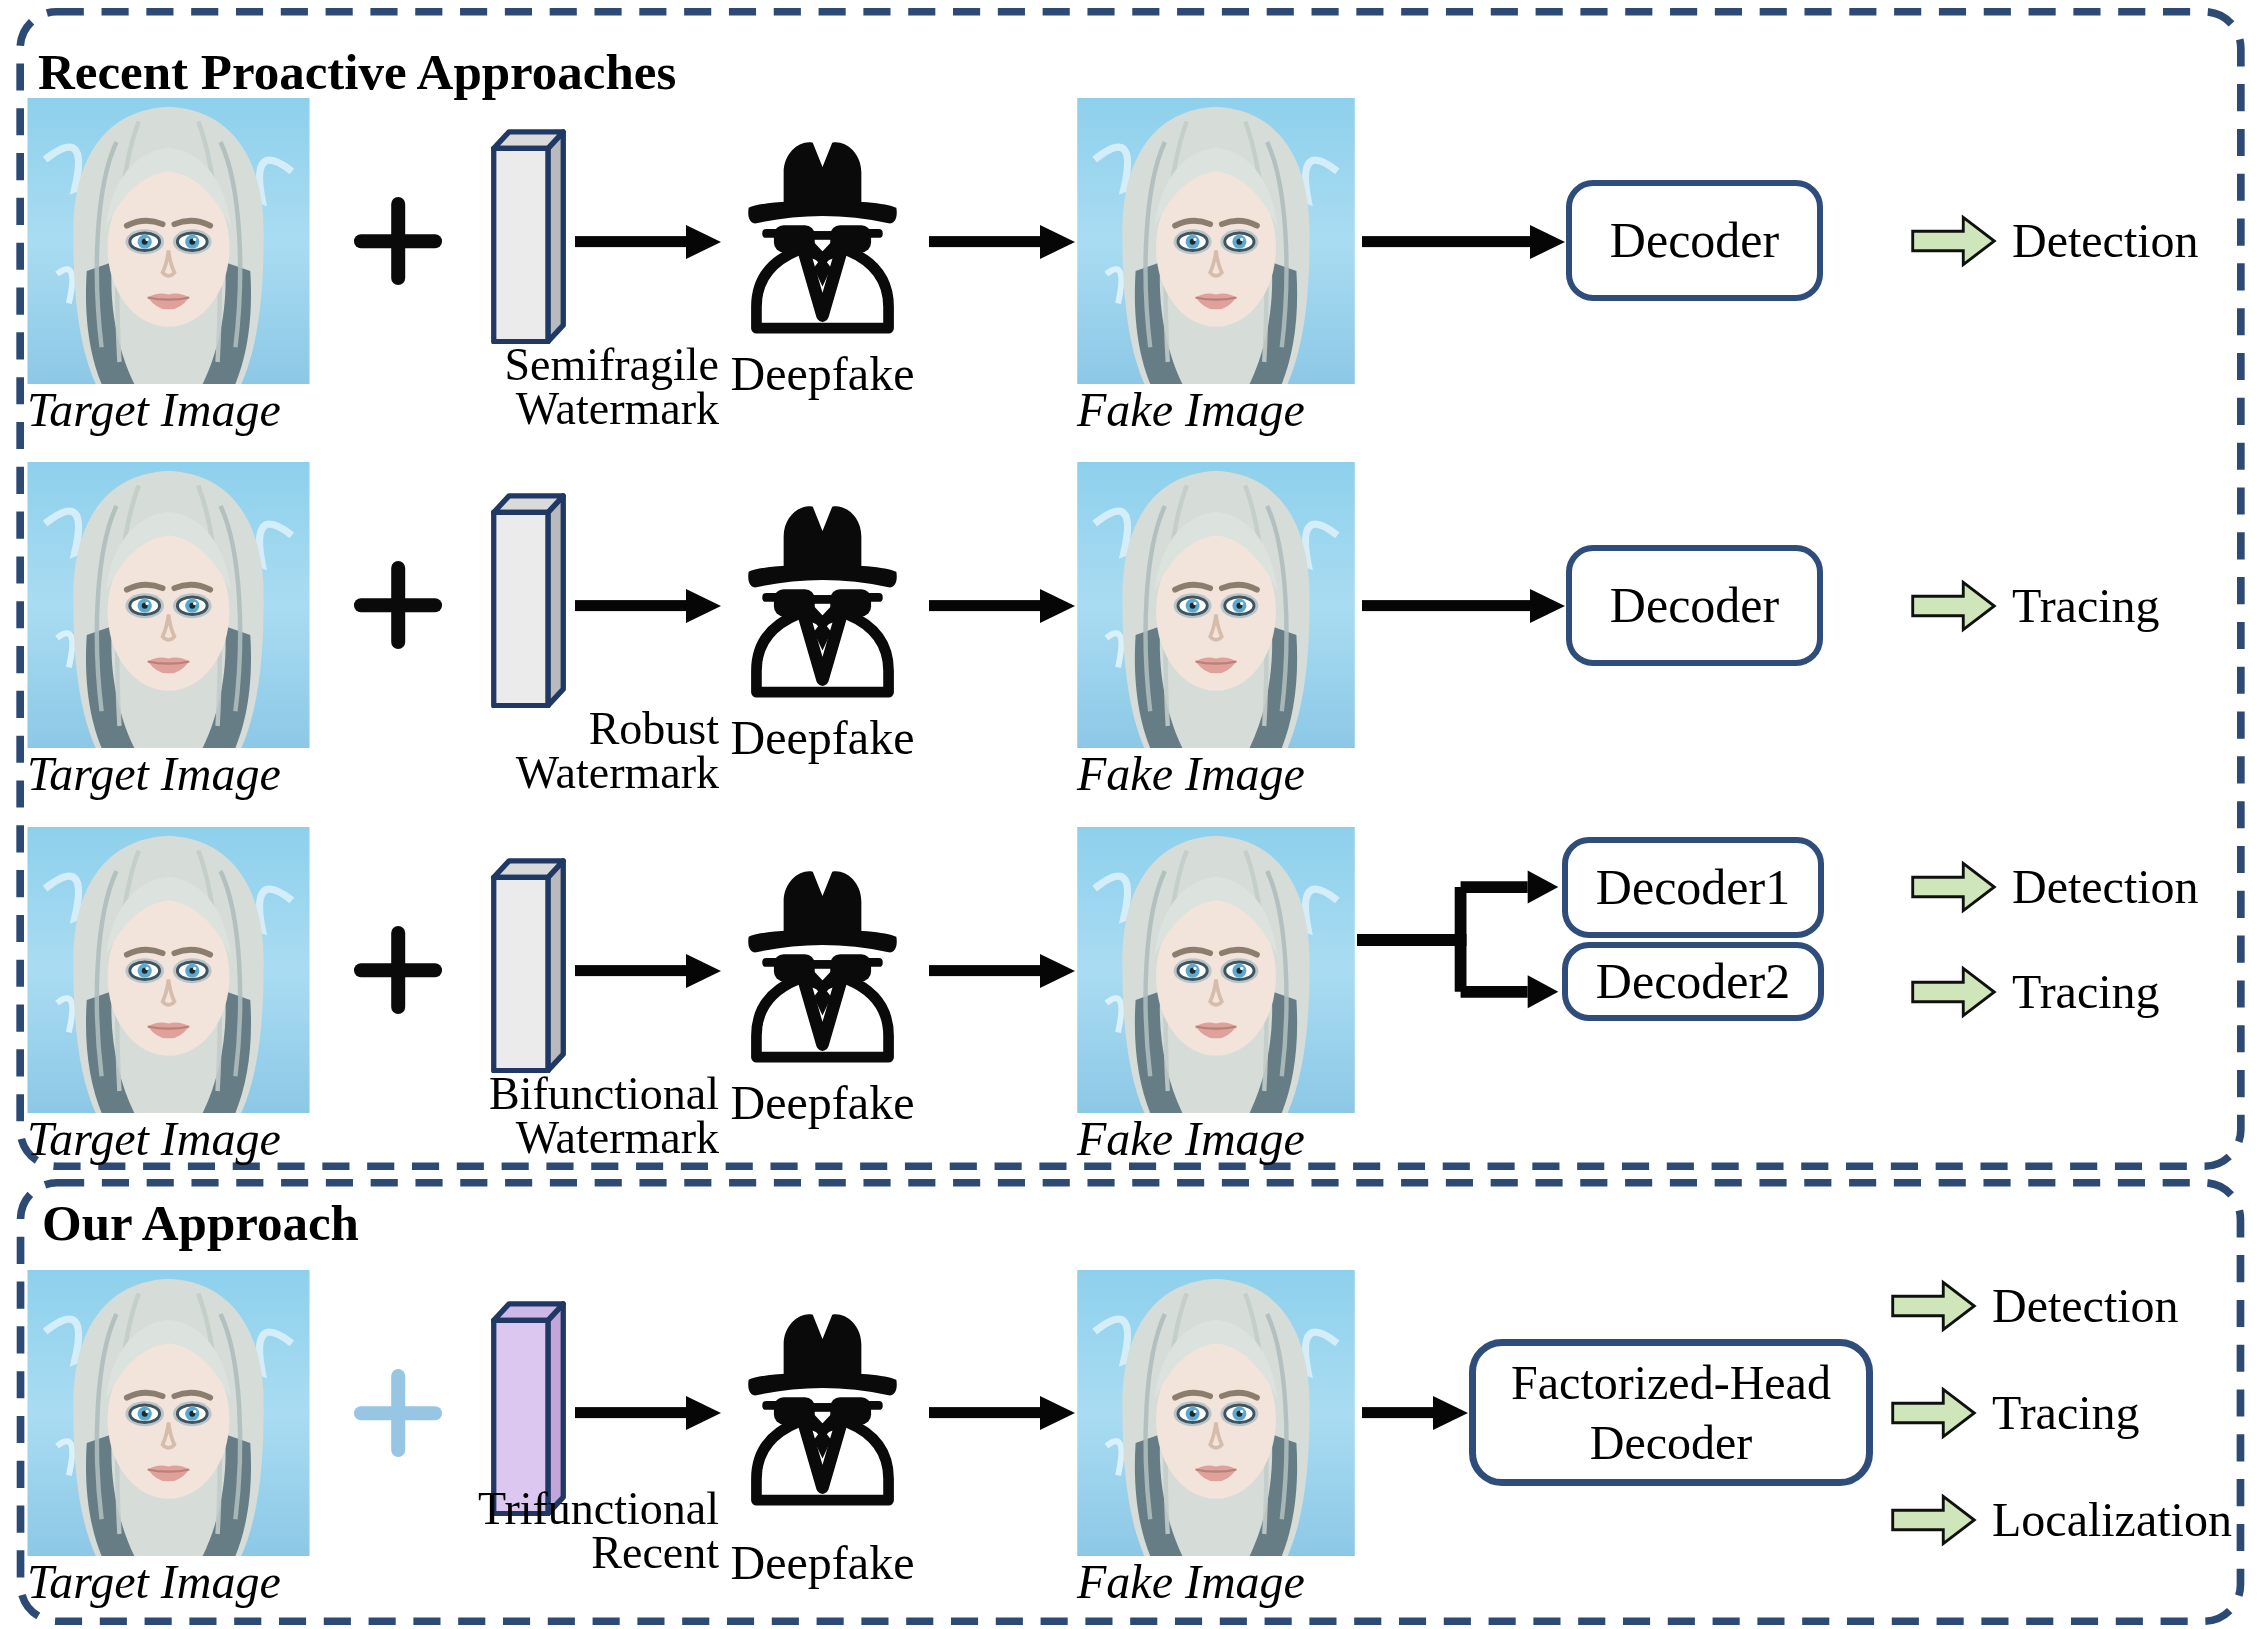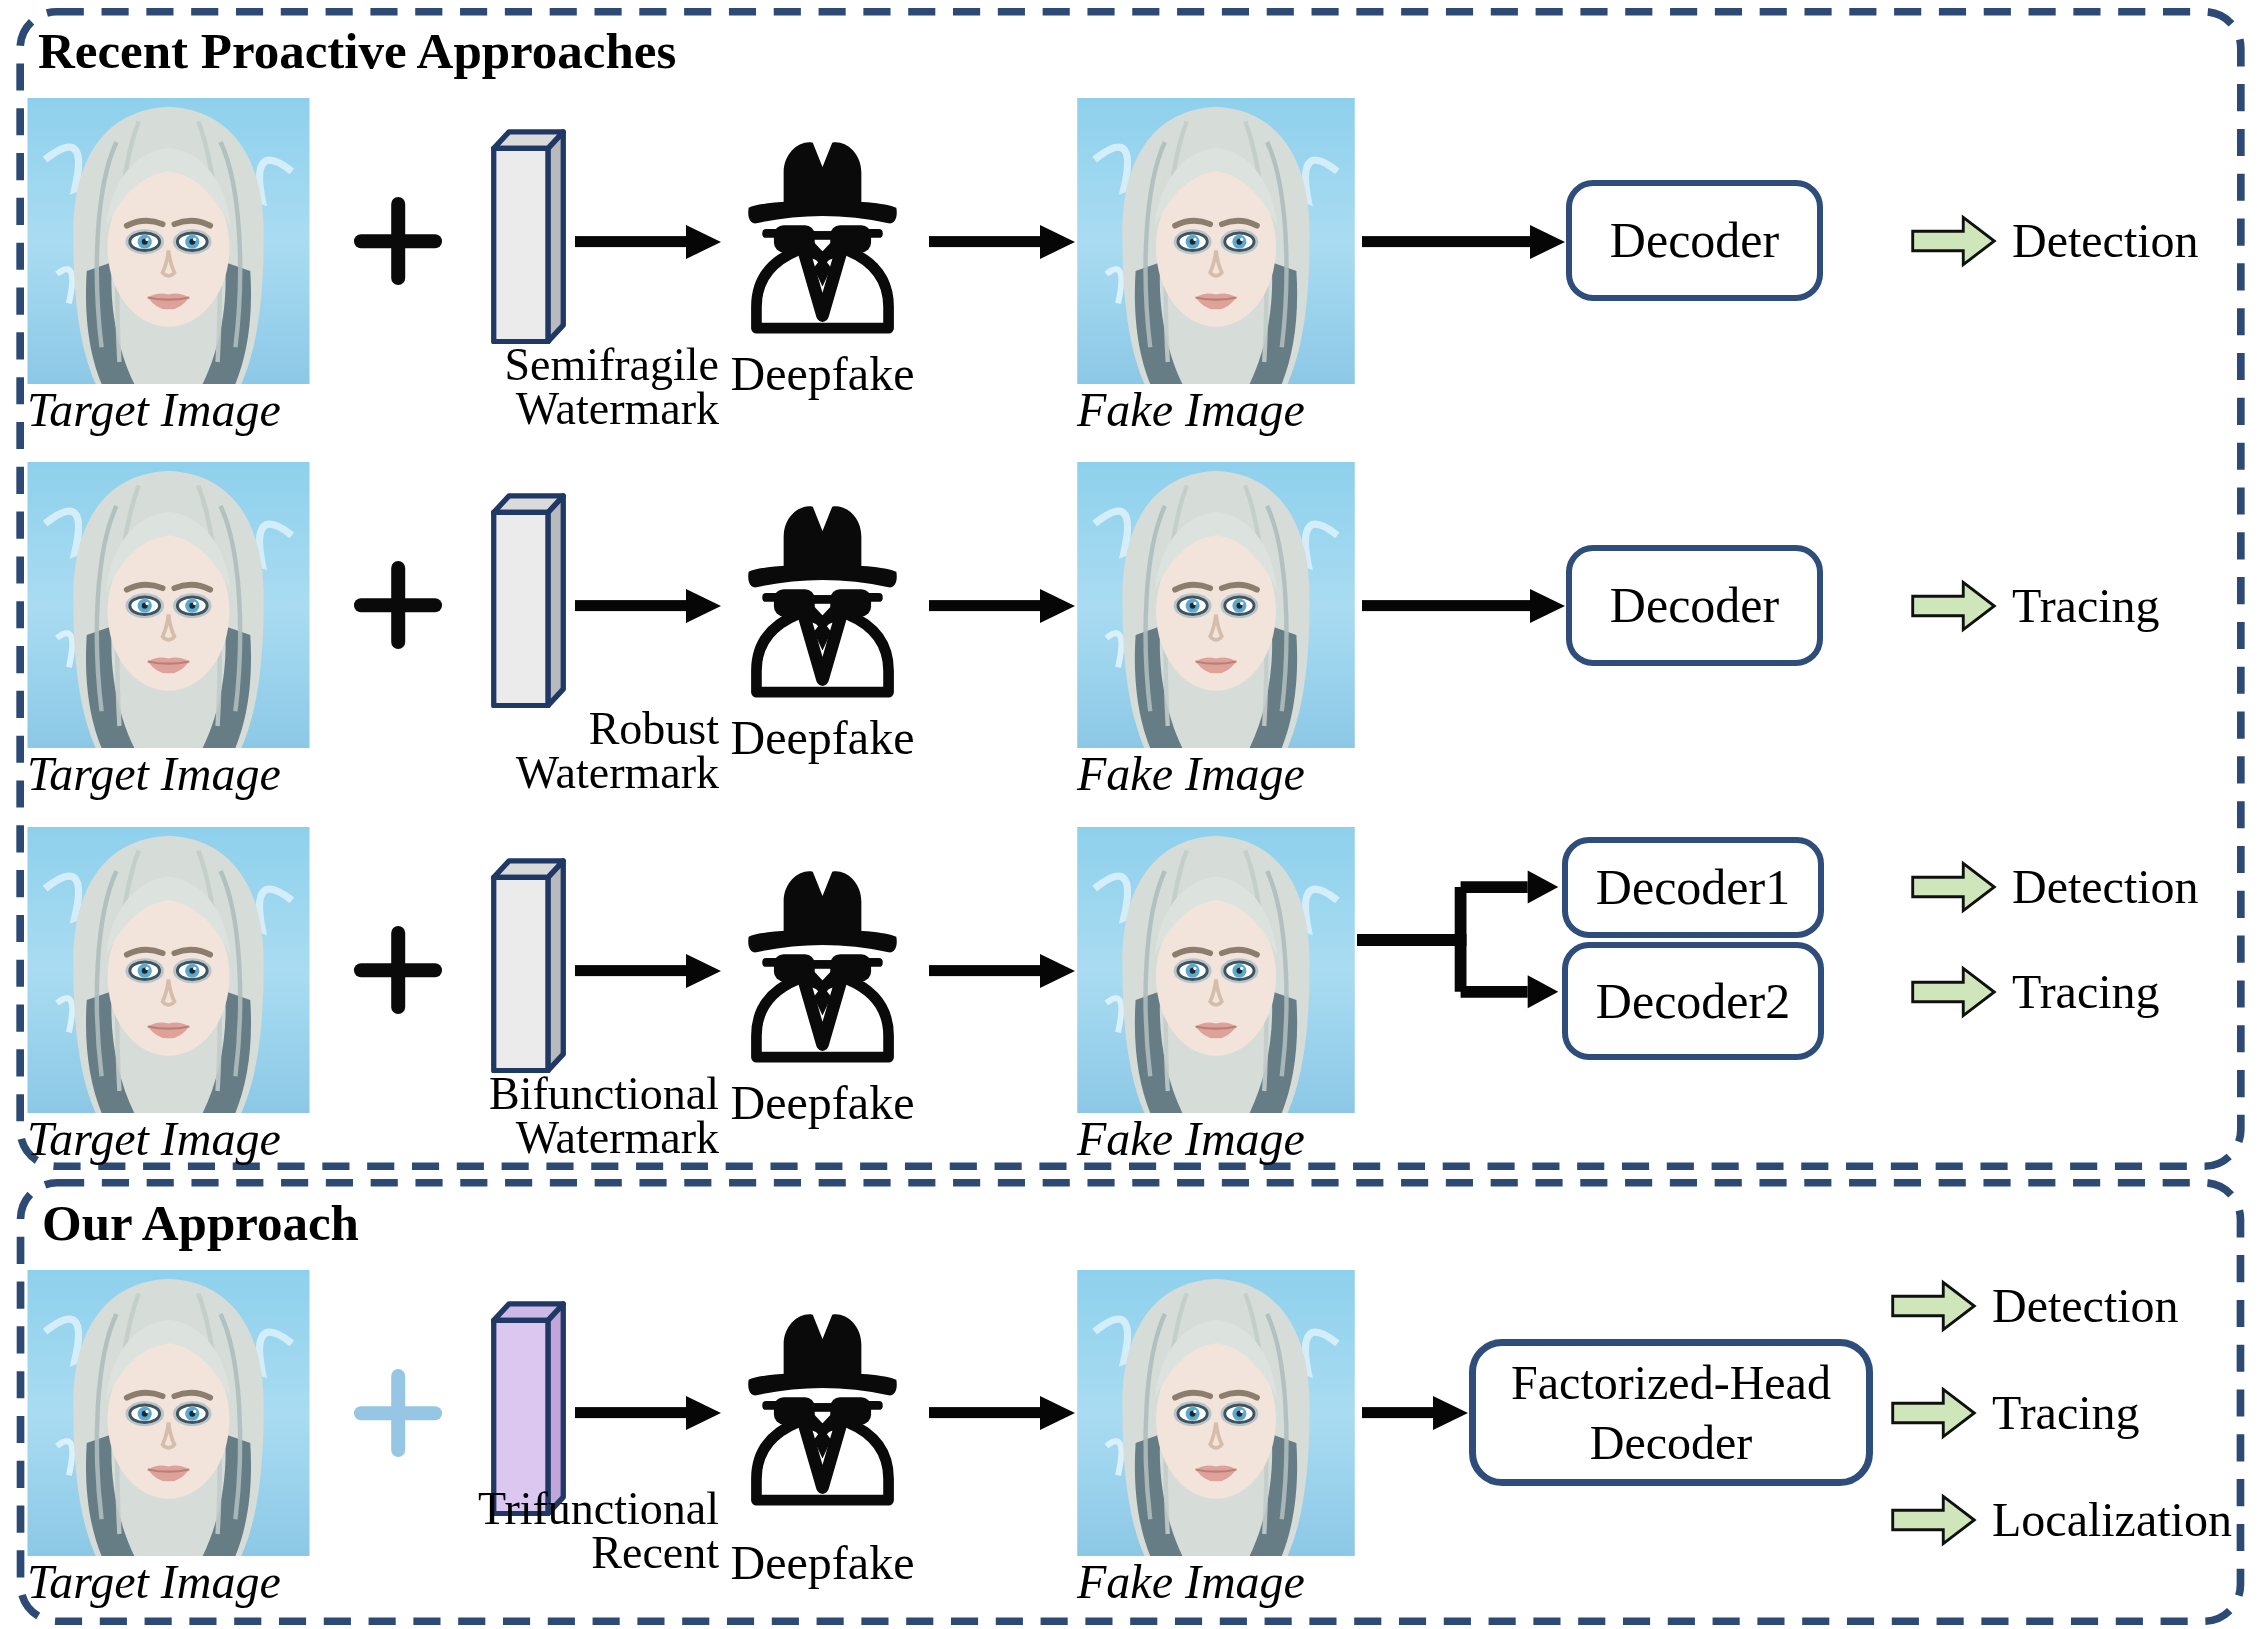--- a/index.html
+++ b/index.html
@@ -116,21 +116,21 @@
   </defs>
 </svg>
 
 <svg class="abs" style="left:15.3px;top:7px" width="2231" height="1164" viewBox="0 0 3782 1974">
   <rect x="8" y="8" width="3766" height="1958" rx="62" fill="none" stroke="#2c4a73" stroke-width="13" stroke-dasharray="46 30"></rect>
 </svg>
 <svg class="abs" style="left:15.3px;top:1178px" width="2231" height="448" viewBox="0 0 3782 760">
   <rect x="8" y="8" width="3766" height="744" rx="62" fill="none" stroke="#2c4a73" stroke-width="13" stroke-dasharray="46 30"></rect>
 </svg>
 
-<div class="abs title" style="left:38px;top:26px">Recent Proactive Approaches</div>
+<div class="abs title" style="left:38px;top:47px">Recent Proactive Approaches</div>
 <div class="abs title" style="left:42px;top:1198px">Our Approach</div>
 
 <div>
   <svg class="abs" width="283" height="286" style="left:27px;top:98px" viewBox="0 0 479 485">
       <use href="#sym-face"></use>
     </svg>
   <div class="abs caption" style="left:27px;top:386px;width:283px">Target Image</div>
   <div class="abs plus black" style="left:354px;top:197px"></div>
   <svg class="abs" width="77" height="218" style="left:490px;top:126px" viewBox="0 0 130 370">
       <use href="#sym-bar-gray"></use>
@@ -239,21 +239,21 @@
   <svg class="abs" width="218" height="206" style="left:1351px;top:837px" viewBox="0 0 370 350">
     <line x1="10" y1="175" x2="196" y2="175" stroke="#060606" stroke-width="20"></line>
     <line x1="186" y1="85" x2="186" y2="263" stroke="#060606" stroke-width="20"></line>
     <line x1="186" y1="85" x2="300" y2="85" stroke="#060606" stroke-width="20"></line>
     <polygon points="300,57 352,85 300,113" fill="#060606"></polygon>
     <line x1="186" y1="263" x2="300" y2="263" stroke="#060606" stroke-width="20"></line>
     <polygon points="300,235 352,263 300,291" fill="#060606"></polygon>
   </svg>
 
   <div class="abs decoder" style="left:1562px;top:837px;width:262px;height:101px">Decoder1</div>
-  <div class="abs decoder" style="left:1562px;top:942px;width:262px;height:118px">Decoder2</div>
+  <div class="abs decoder" style="left:1562px;top:942px;width:262px;height:79px">Decoder2</div>
   <svg class="abs" width="87" height="54" style="left:1910px;top:860px" viewBox="0 0 148 92">
       <use href="#sym-green"></use>
     </svg>
   <div class="abs outcome" style="left:2012px;top:863px">Detection</div>
   <svg class="abs" width="87" height="54" style="left:1910px;top:965px" viewBox="0 0 148 92">
       <use href="#sym-green"></use>
     </svg>
   <div class="abs outcome" style="left:2012px;top:968px">Tracing</div>
 </div>
 

